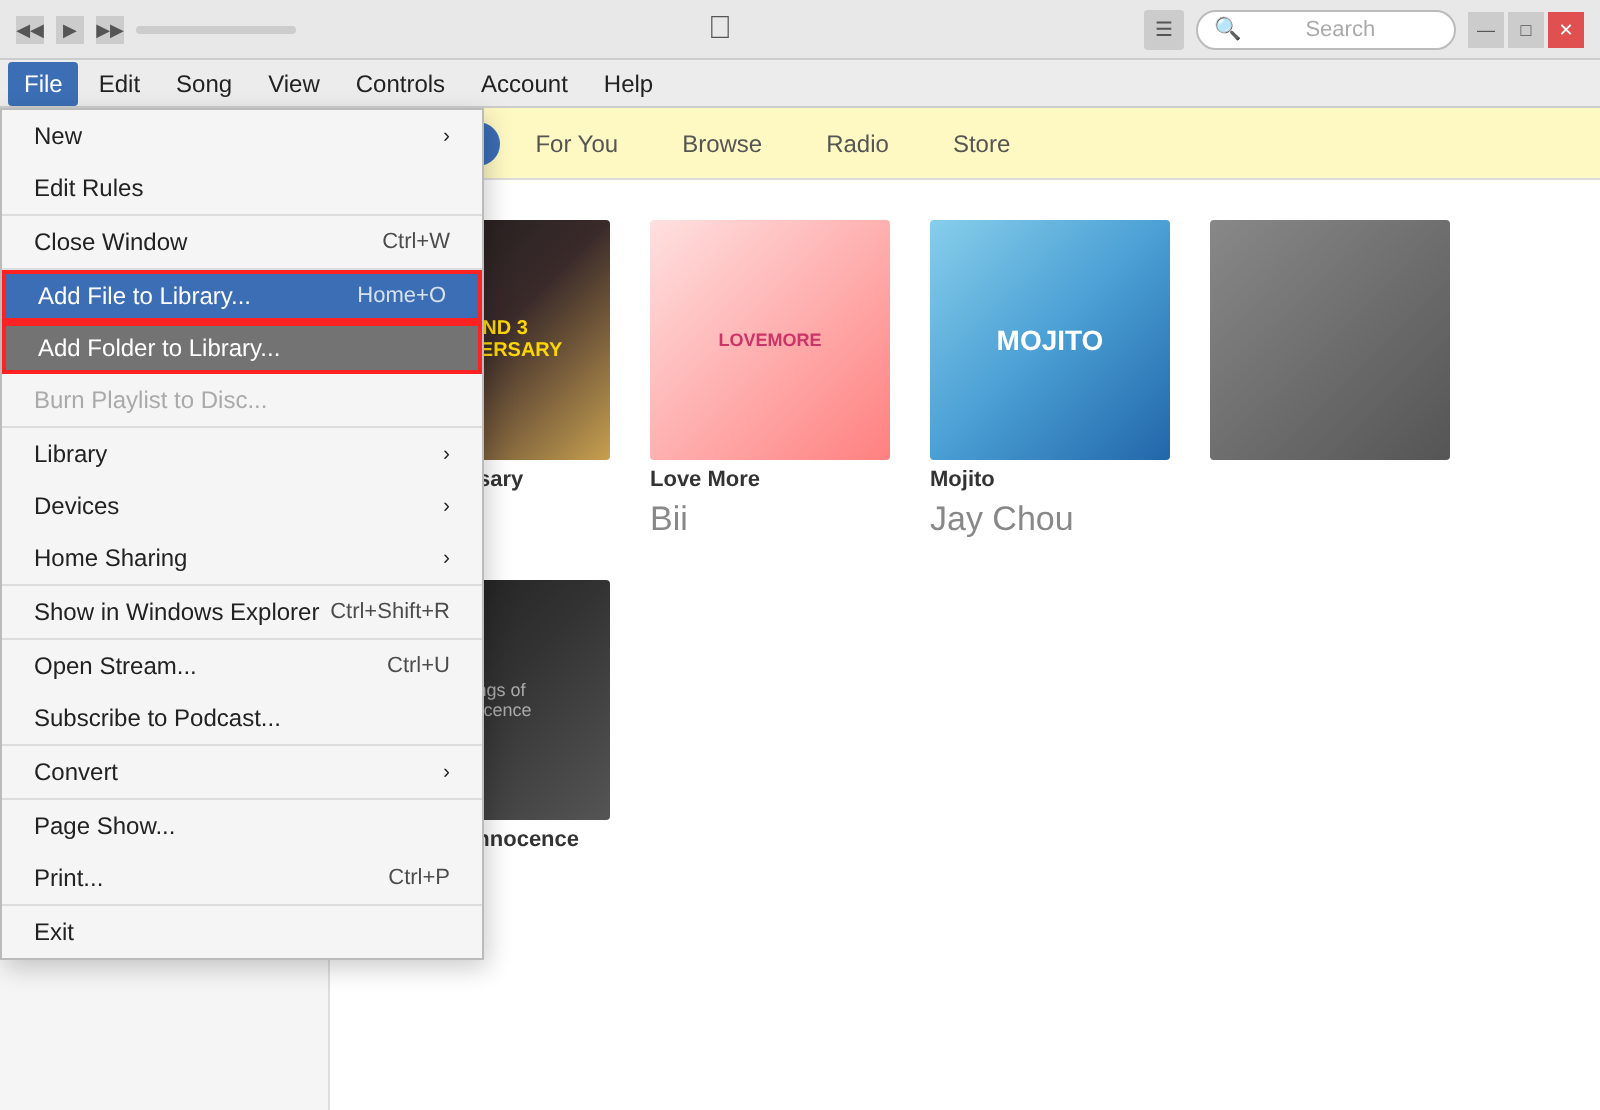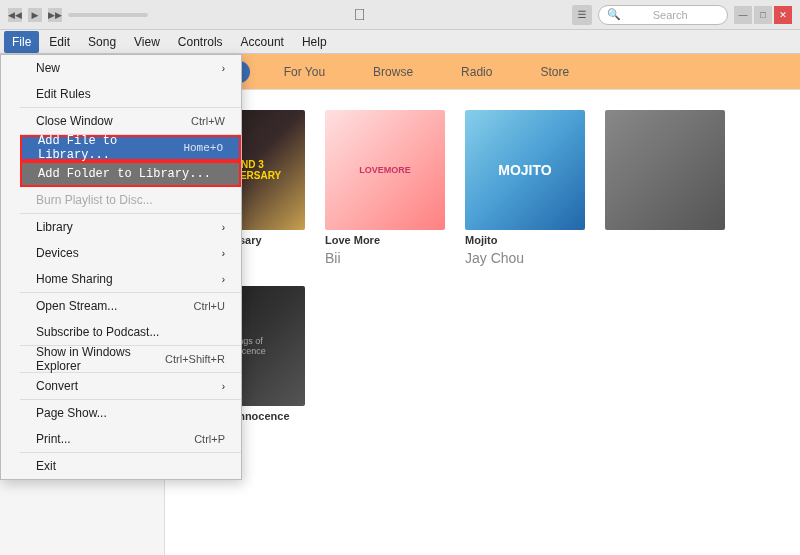--- a/index.html
+++ b/index.html
@@ -137,26 +137,26 @@
     .content-area {
       flex: 1;
       background: #fff;
       display: flex;
       flex-direction: column;
     }
 
     
     .nav-tabs {
       height: 36px;
-      background: #fdba74;
+      background: #fef9c3;
       border-bottom: 1px solid #ddd;
       display: flex;
       align-items: center;
       padding: 0 20px;
-      gap: 20px;
+      gap: 4px;
     }
     .nav-tab {
       padding: 4px 14px;
       border-radius: 12px;
       cursor: pointer;
       font-size: 12px;
       color: #555;
     }
     .nav-tab.active {
       background: #3b6eb4;
@@ -235,21 +235,21 @@
     }
     .album-title {
       font-size: 11px;
       font-weight: 600;
       color: #333;
       white-space: nowrap;
       overflow: hidden;
       text-overflow: ellipsis;
     }
     .album-artist {
-      font-size: 14px;
+      font-size: 17px;
       color: #888;
     }
     .dropdown-menu {
       position: absolute;
       top: 0;
       left: 0;
       width: 240px;
       background: #f5f5f5;
       border: 1px solid #bbb;
       box-shadow: 2px 4px 12px rgba(0,0,0,0.2);
@@ -268,21 +268,20 @@
       align-items: center;
       justify-content: space-between;
       cursor: pointer;
       color: #222;
       font-size: 12px;
     }
     .dd-item.highlighted {
       background: #3b6eb4;
       color: white;
       border: 2px solid #ff4444;
-      font-family: Liberation Mono, monospace;
     }
     .dd-item.disabled {
       color: #aaa;
       cursor: default;
     }
     .dd-shortcut {
       color: inherit;
       font-size: 11px;
       opacity: 0.8;
     }
@@ -369,21 +368,21 @@
         <div class="album-artist"></div>
       </div>
       <div class="album-item">
         <div class="album-cover album5"></div>
         <div class="album-title">Songs of Innocence</div>
         <div class="album-artist">U2</div>
       </div>
     </div>
   </div>
 
-  <div class="dropdown-menu" style="position:absolute;top:0;left:0;width:242px;padding-left:19px;">
+  <div class="dropdown-menu" style="position:absolute;top:0;left:0;width:242px;">
 
     <div class="dropdown-section">
       <div class="dd-item">
         <span>New</span>
         <span class="dd-arrow">›</span>
       </div>
       <div class="dd-item">
         <span>Edit Rules</span>
       </div>
     </div>
@@ -418,37 +417,37 @@
         <span class="dd-arrow">›</span>
       </div>
       <div class="dd-item">
         <span>Home Sharing</span>
         <span class="dd-arrow">›</span>
       </div>
     </div>
 
     <div class="dropdown-section">
       <div class="dd-item">
+        <span>Show in Windows Explorer</span>
+        <span class="dd-shortcut">Ctrl+Shift+R</span>
+      </div>
+    </div>
+
+    <div class="dropdown-section">
+      <div class="dd-item">
         <span>Open Stream...</span>
         <span class="dd-shortcut">Ctrl+U</span>
       </div>
       <div class="dd-item">
         <span>Subscribe to Podcast...</span>
       </div>
     </div>
 
     <div class="dropdown-section">
       <div class="dd-item">
-        <span>Show in Windows Explorer</span>
-        <span class="dd-shortcut">Ctrl+Shift+R</span>
-      </div>
-    </div>
-
-    <div class="dropdown-section">
-      <div class="dd-item">
         <span>Convert</span>
         <span class="dd-arrow">›</span>
       </div>
     </div>
 
     <div class="dropdown-section">
       <div class="dd-item">
         <span>Page Show...</span>
       </div>
       <div class="dd-item">

